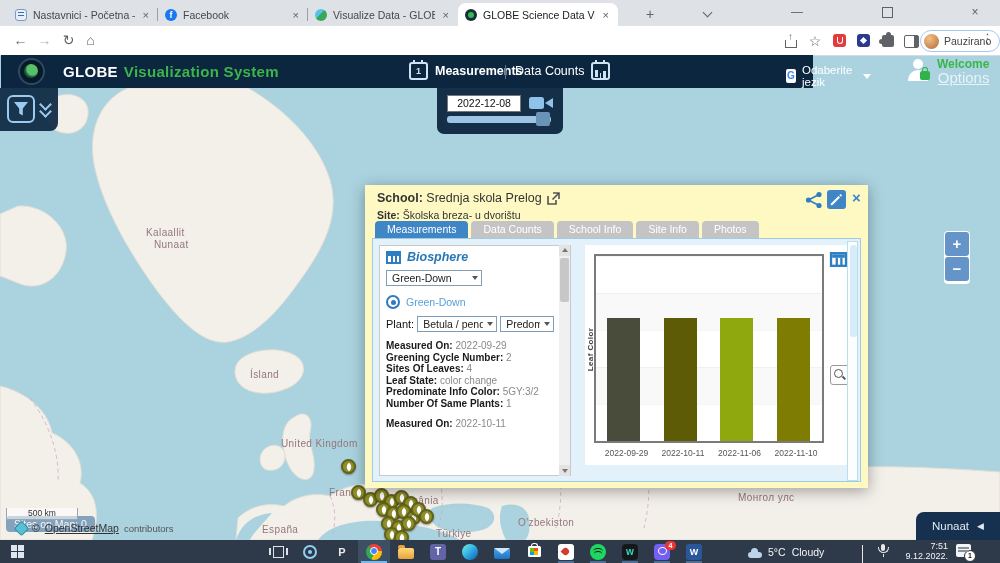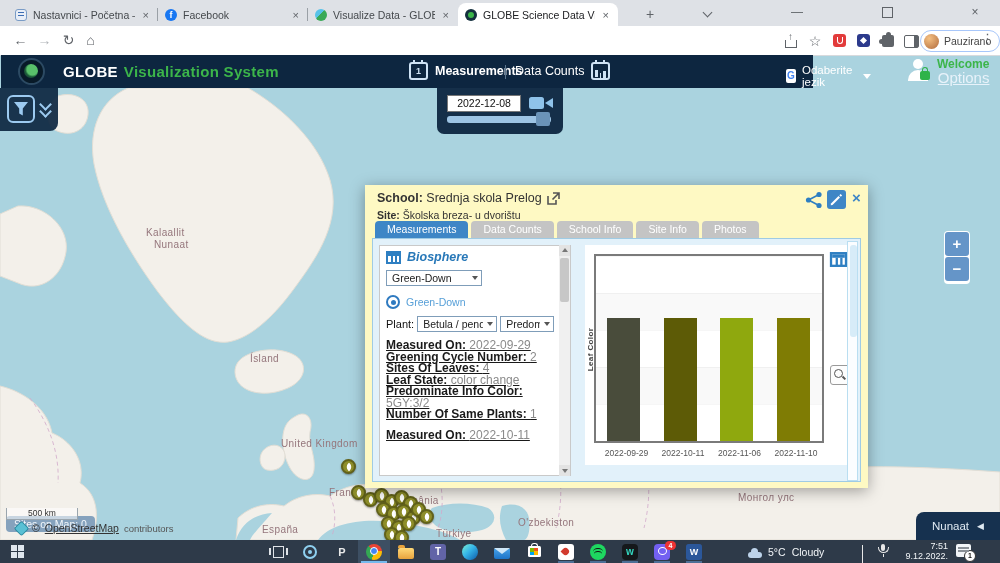--- a/index.html
+++ b/index.html
@@ -157,21 +157,21 @@
   .radio{width:10px;height:10px;border:2px solid #2f7ac0;border-radius:50%;position:relative;box-sizing:content-box;}
   .radio::after{content:"";position:absolute;left:2.5px;top:2.5px;width:5px;height:5px;border-radius:50%;background:#2f7ac0;}
   #radio-label{color:#58a0d8;font-size:10.5px;}
   #daterange{margin-bottom:8px;line-height:13px;font-size:10.5px;}
   #daterange .lbl{color:#2878b8;font-weight:700;}
   #daterange .val{color:#6aaede;}
   #plant-row{display:flex;align-items:center;gap:3px;margin-bottom:8px;}
   #plant-label{font-size:11px;color:#111;}
   #plant-sel1{width:80px;}
   #plant-sel2{width:54px;overflow:hidden;white-space:nowrap;}
-  #mtext{font-size:12px;line-height:11.5px;color:#1a1a1a;text-decoration:underline;}
+  #mtext{font-size:10px;line-height:11.5px;color:#1a1a1a;}
   .mentry{margin-bottom:9px;}
   .mline .v{color:#8a8a8a;}
 
   
   .vscroll{position:absolute;width:11px;background:#f0f0f0;}
   #lscroll{left:186px;top:6px;height:231px;}
   .sb-btn{position:absolute;left:0;width:11px;height:11px;background:#e3e3e3;}
   .sb-btn.up{top:0;}
   .sb-btn.down{bottom:0;}
   .sb-tri-up{position:absolute;left:2.5px;top:3px;width:0;height:0;border-left:3px solid transparent;border-right:3px solid transparent;border-bottom:4px solid #777;}
@@ -288,21 +288,21 @@
         <path d="M30,310 C45,330 60,360 58,395"></path>
         <path d="M330,408 C336,420 336,436 332,448"></path>
         <path d="M440,394 C444,410 442,430 438,440"></path>
         <path d="M560,390 C562,406 560,426 556,440"></path>
         <path d="M648,388 C650,404 648,424 644,440"></path>
       </g>
     </svg>
     <div id="map-labels">
         <span class="maplabel" style="left: 146px; top: 139px;">Kalaallit</span>
         <span class="maplabel" style="left: 154px; top: 151px;">Nunaat</span>
-        <span class="maplabel" style="left: 250px; top: 265px; text-align: center;">Ísland</span>
+        <span class="maplabel" style="left: 250px; top: 281px; text-align: center;">Ísland</span>
         <span class="maplabel" style="left: 281px; top: 350px;">United Kingdom</span>
         <span class="maplabel" style="left: 329px; top: 399px;">France</span>
         <span class="maplabel" style="left: 262px; top: 436px;">España</span>
         <span class="maplabel" style="left: 396px; top: 407px;">România</span>
         <span class="maplabel" style="left: 436px; top: 440px;">Türkiye</span>
         <span class="maplabel" style="left: 518px; top: 429px;">O'zbekiston</span>
         <span class="maplabel" style="left: 738px; top: 404px;">Монгол улс</span>
       </div>
     <div id="map-markers">
         <div class="marker" style="left: 341px; top: 371px;">

